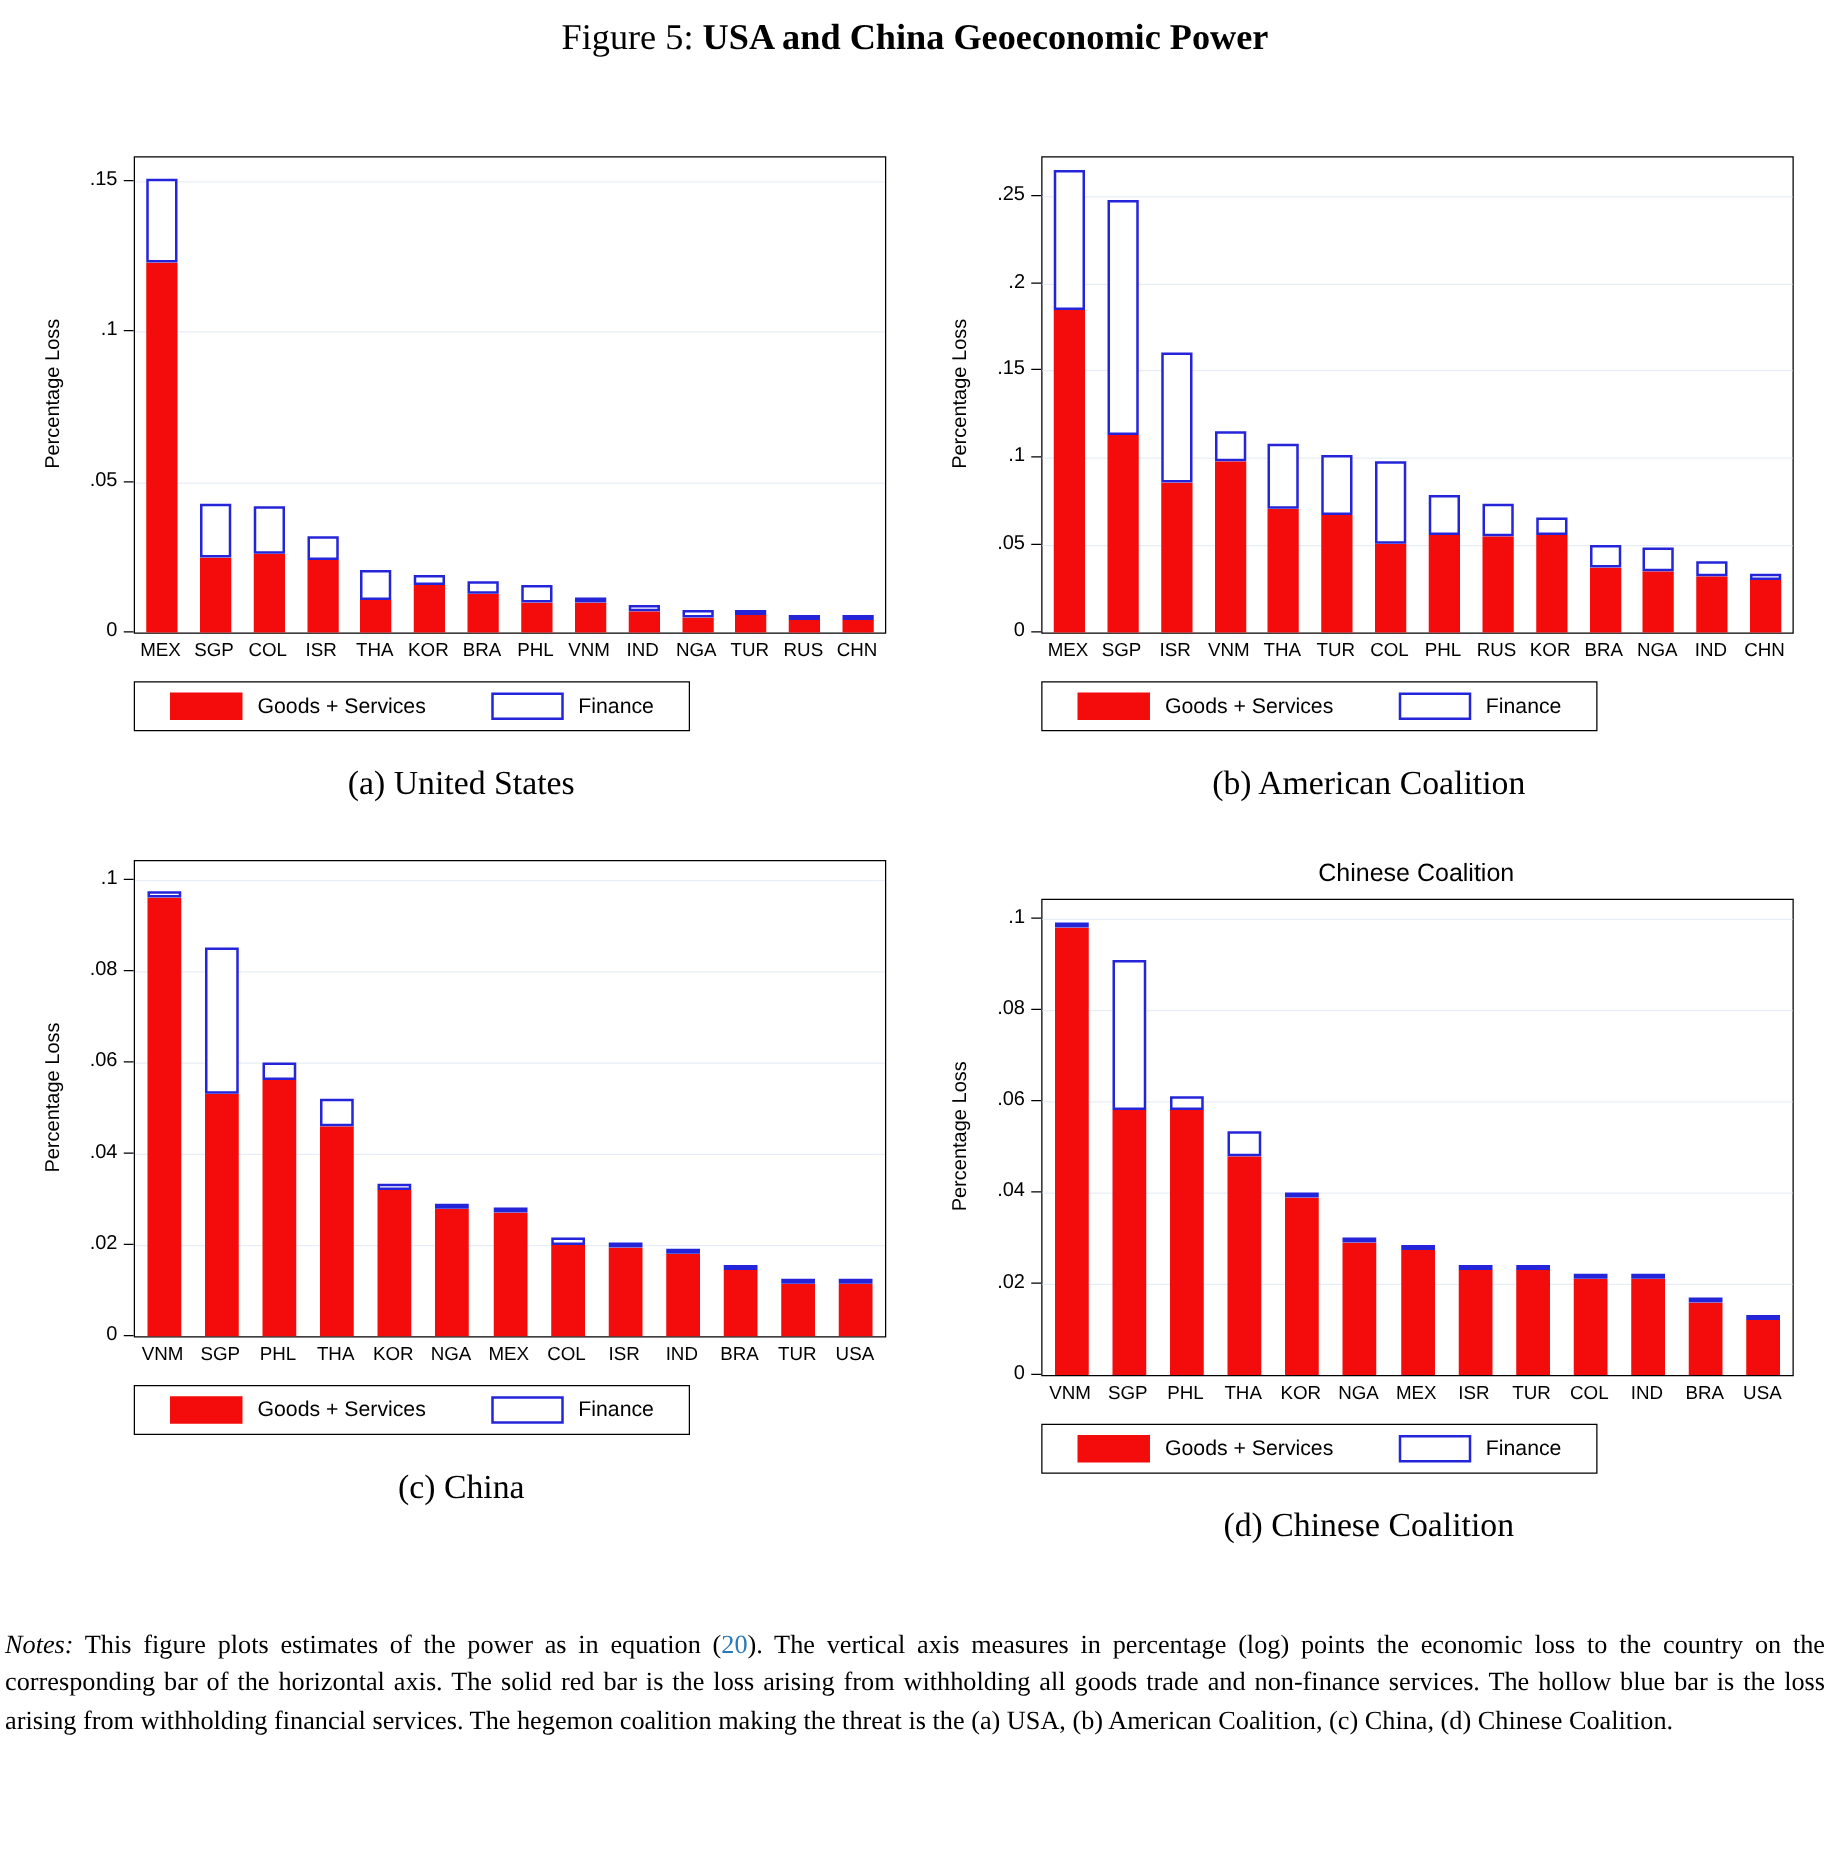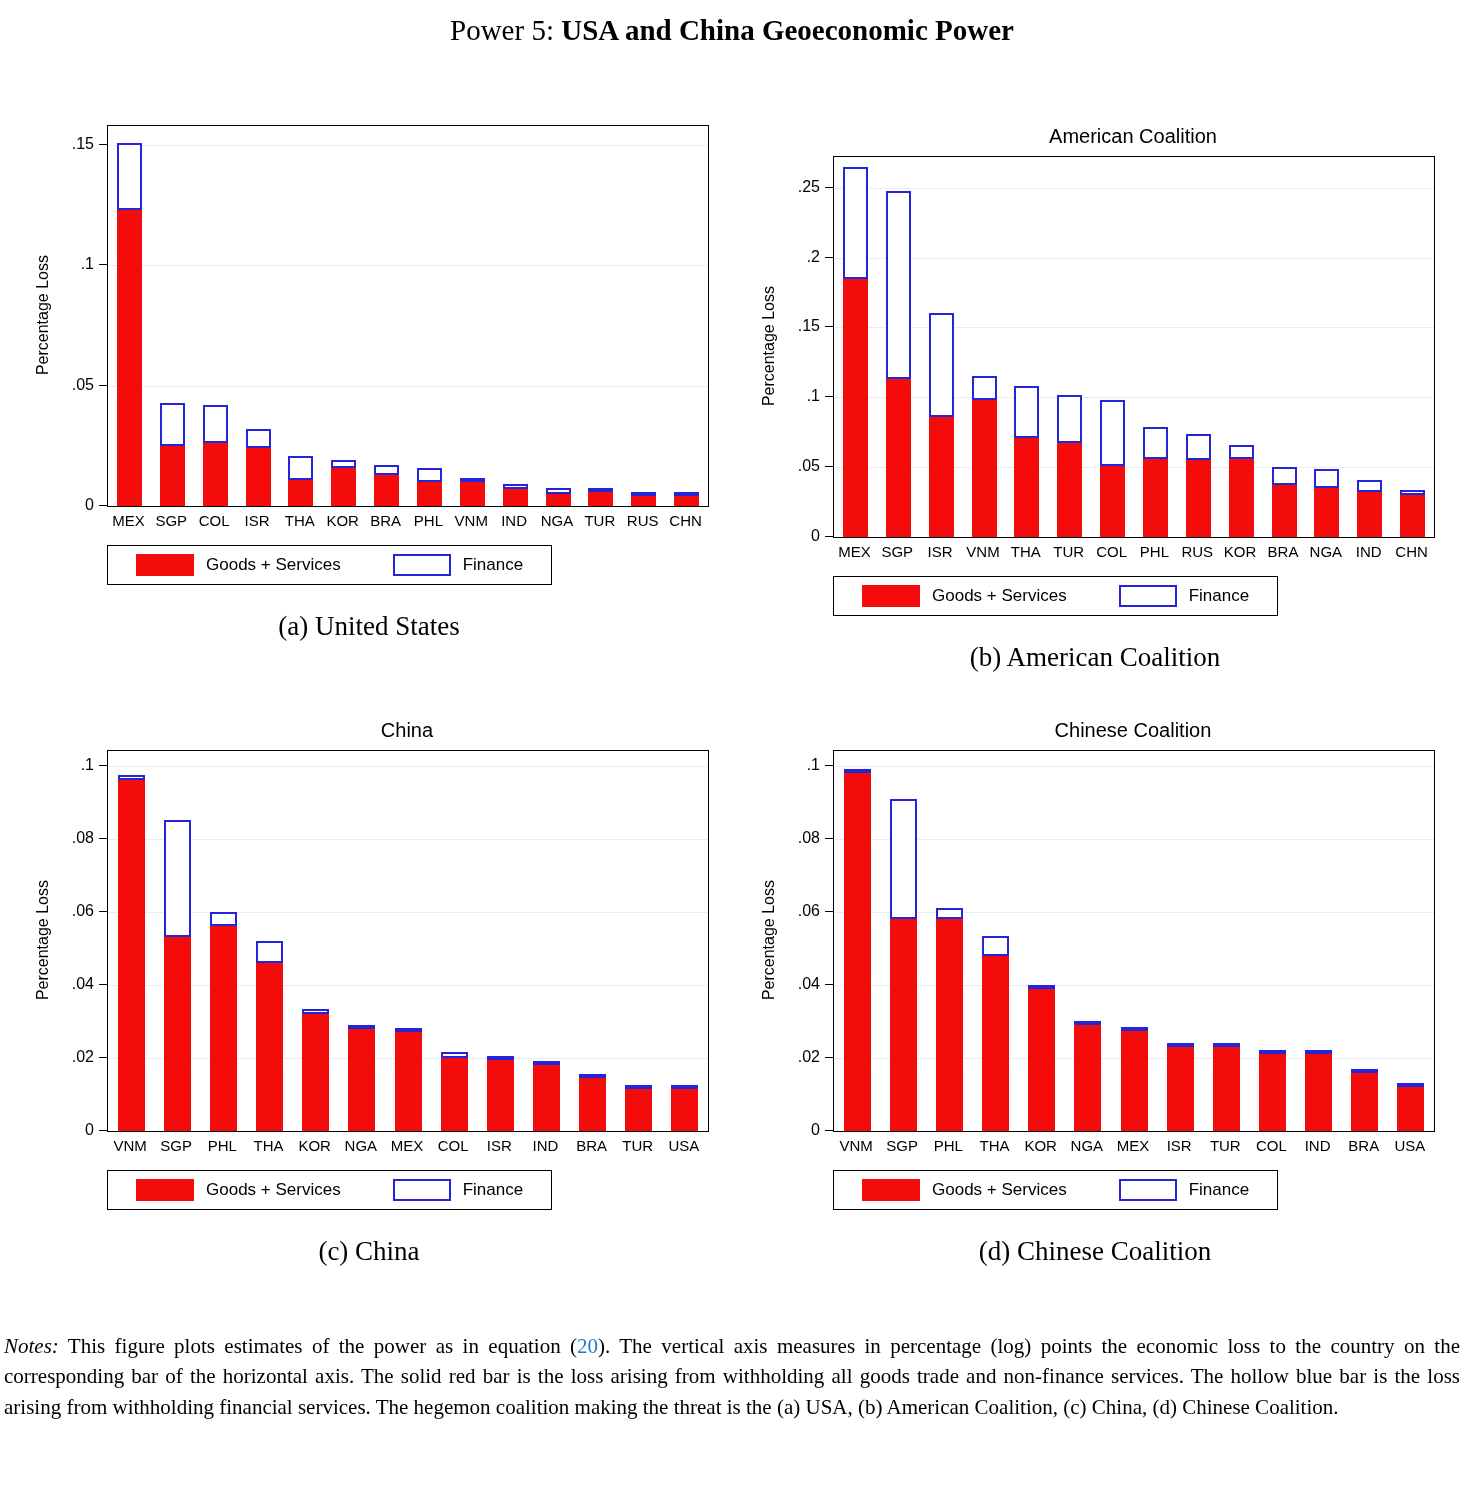--- a/index.html
+++ b/index.html
@@ -41,21 +41,21 @@
   .notes{margin-top:64px;padding:0 4px;font-family:"Liberation Serif",serif;font-size:21px;line-height:1.45;text-align:justify;}
   .notes .notes-label{font-style:italic;margin-top:43px;}
   .eq-link{color:var(--link);text-decoration:none;cursor:pointer;}
 </style>
 </head>
 <body>
 
 <div class="page">
 
   <div class="fig-header">
-    <span class="fig-label">Power 5:</span>
+    <span class="fig-label">Figure 5:</span>
     <span> </span>
     <span class="fig-title">USA and China Geoeconomic Power</span>
   </div>
 
   <div class="charts-grid">
 
     <figure class="panel">
       <div class="plot-wrap">
         <div class="ylabel-wrap">
             <span>Percentage Loss</span>
@@ -127,21 +127,20 @@
           <span class="legend-swatch goods"></span>
           <span class="legend-label goods">Goods + Services</span>
           <span class="legend-swatch finance"></span>
           <span class="legend-label">Finance</span>
         </div>
       </div>
       <figcaption class="subcaption">(a) United States</figcaption>
     </figure>
 
     <figure class="panel">
-      <div class="chart-title">American Coalition</div>
       <div class="plot-wrap">
         <div class="ylabel-wrap">
             <span>Percentage Loss</span>
           </div>
         <div class="yaxis-col">
             <div class="ytick" style="top: 380px;"></div>
             <div class="yticklabel" style="top: 380px;">0</div>
             <div class="ytick" style="top: 310.147px;"></div>
             <div class="yticklabel" style="top: 310.147px;">.05</div>
             <div class="ytick" style="top: 240.294px;"></div>
@@ -212,21 +211,20 @@
           <span class="legend-swatch goods"></span>
           <span class="legend-label goods">Goods + Services</span>
           <span class="legend-swatch finance"></span>
           <span class="legend-label">Finance</span>
         </div>
       </div>
       <figcaption class="subcaption">(b) American Coalition</figcaption>
     </figure>
 
     <figure class="panel">
-      <div class="chart-title">China</div>
       <div class="plot-wrap">
         <div class="ylabel-wrap">
             <span>Percentage Loss</span>
           </div>
         <div class="yaxis-col">
             <div class="ytick" style="top: 380px;"></div>
             <div class="yticklabel" style="top: 380px;">0</div>
             <div class="ytick" style="top: 306.923px;"></div>
             <div class="yticklabel" style="top: 306.923px;">.02</div>
             <div class="ytick" style="top: 233.846px;"></div>

